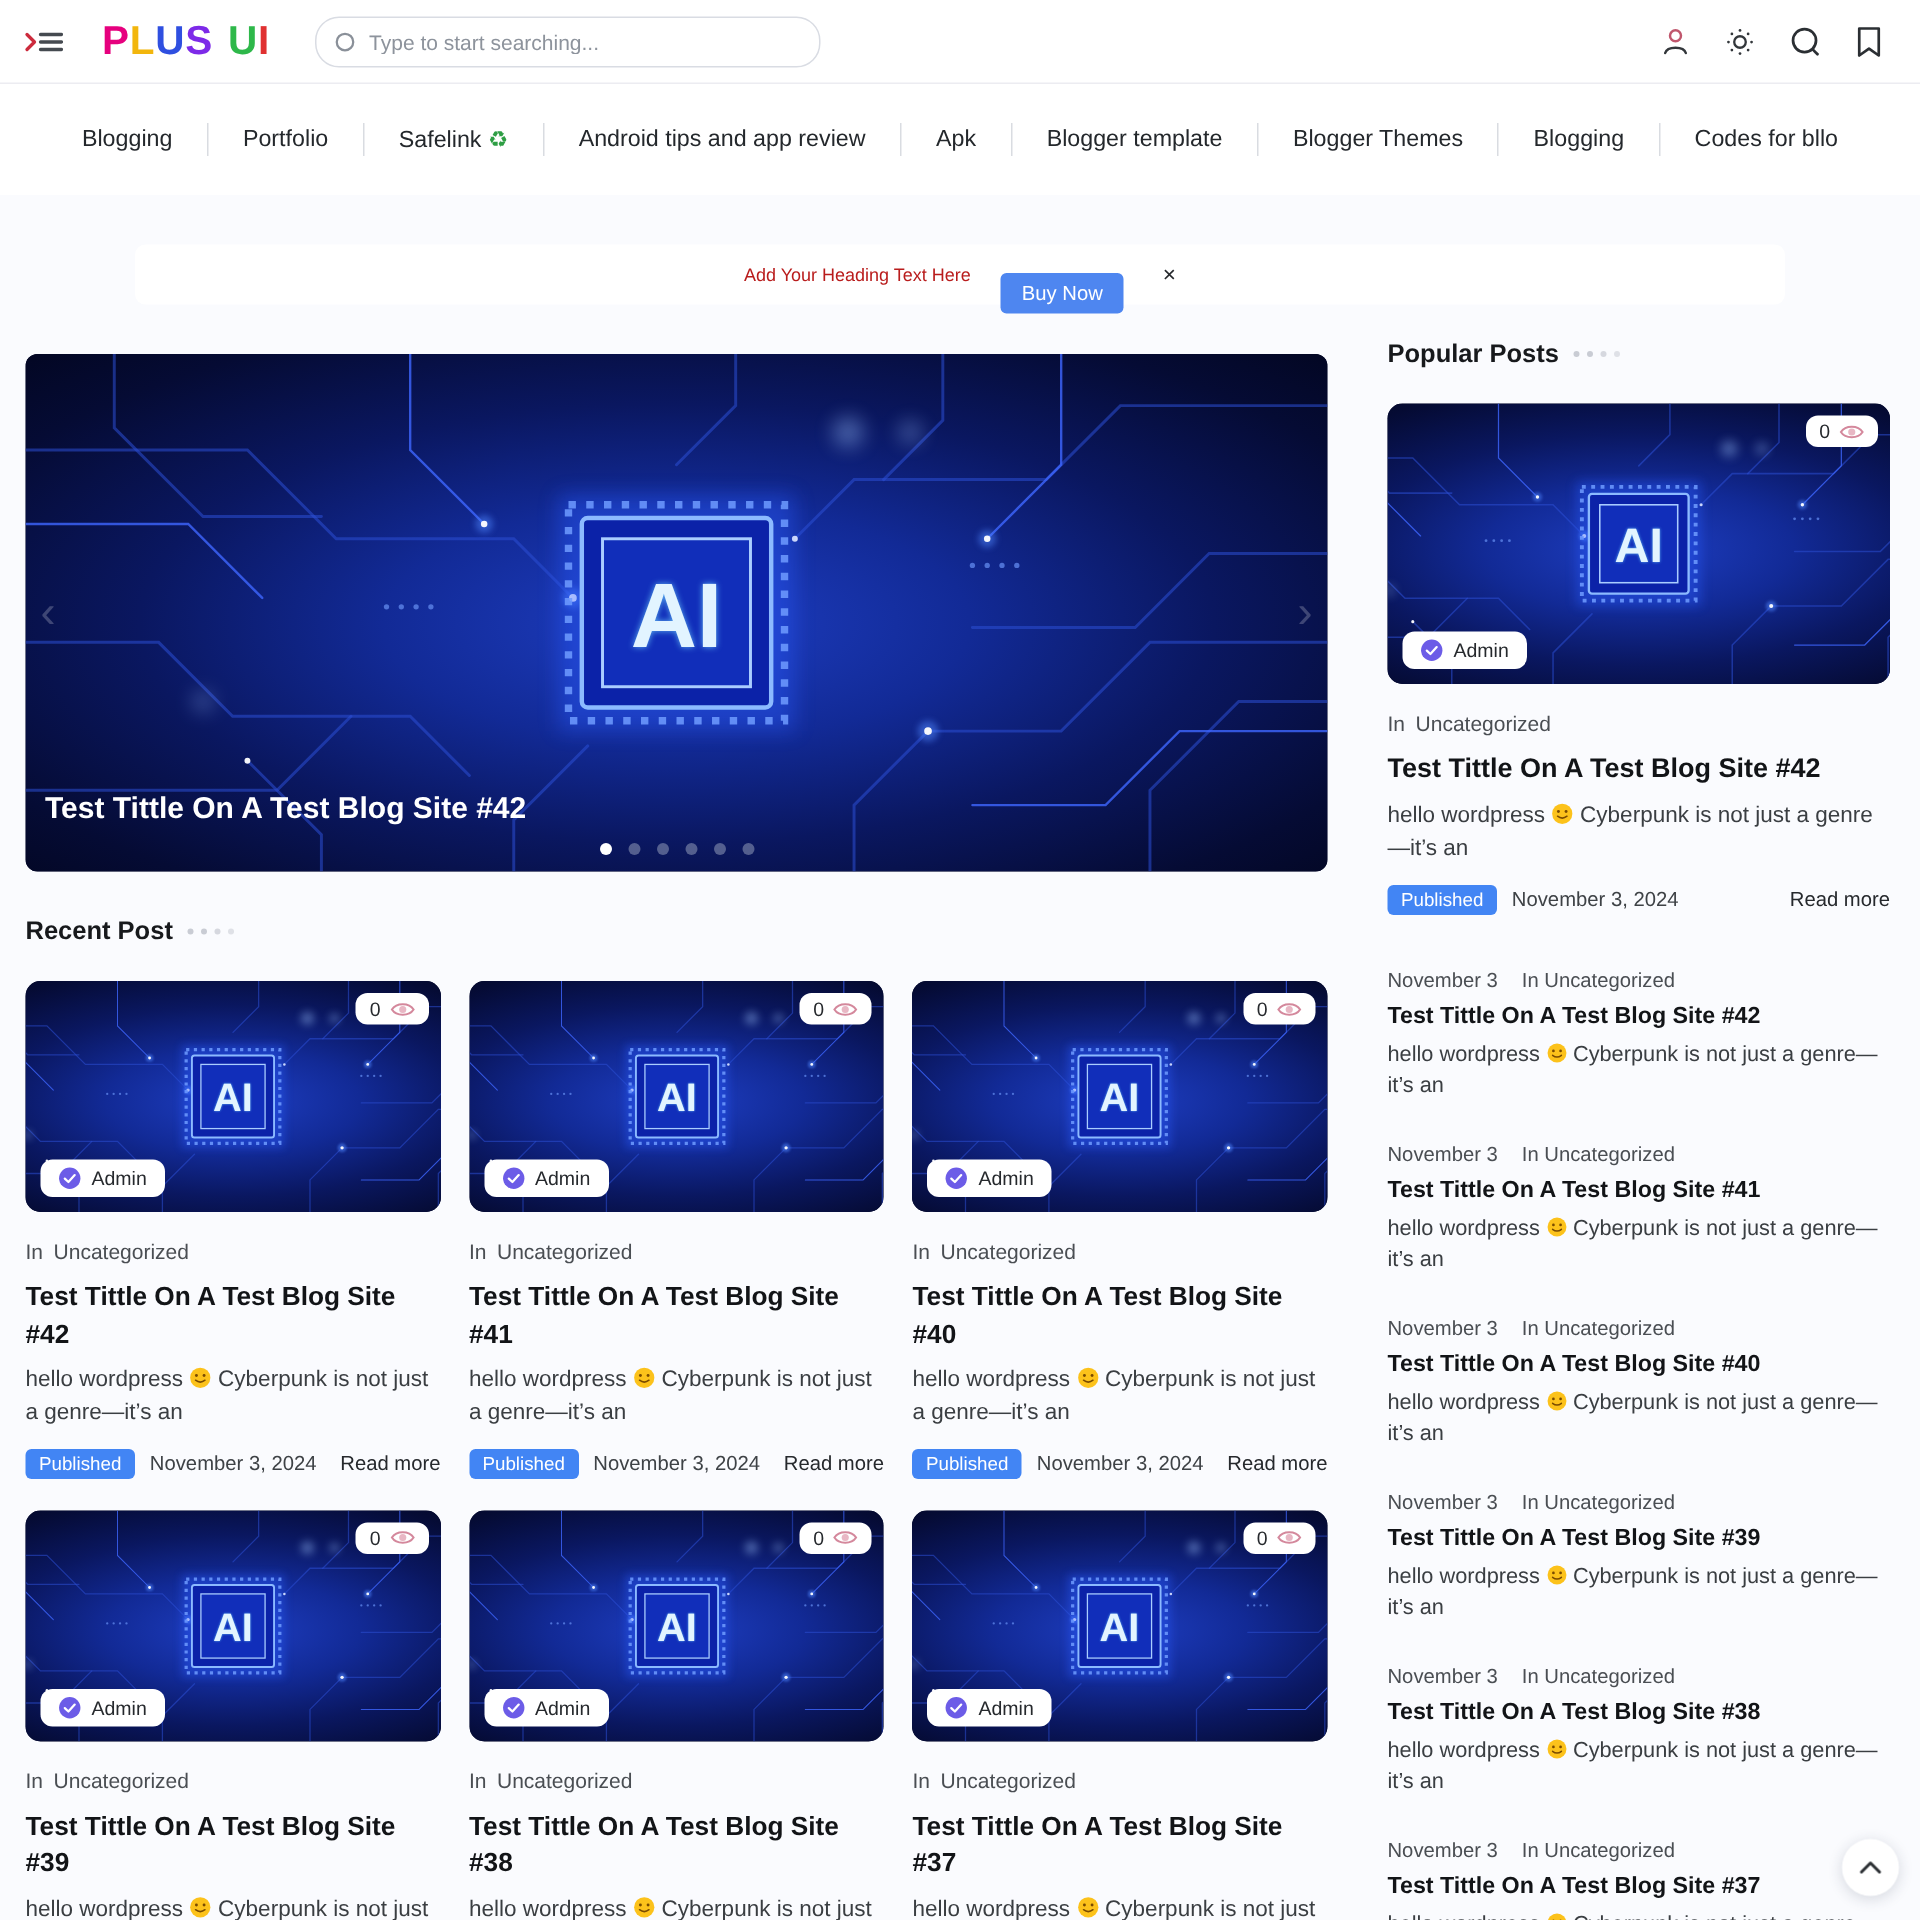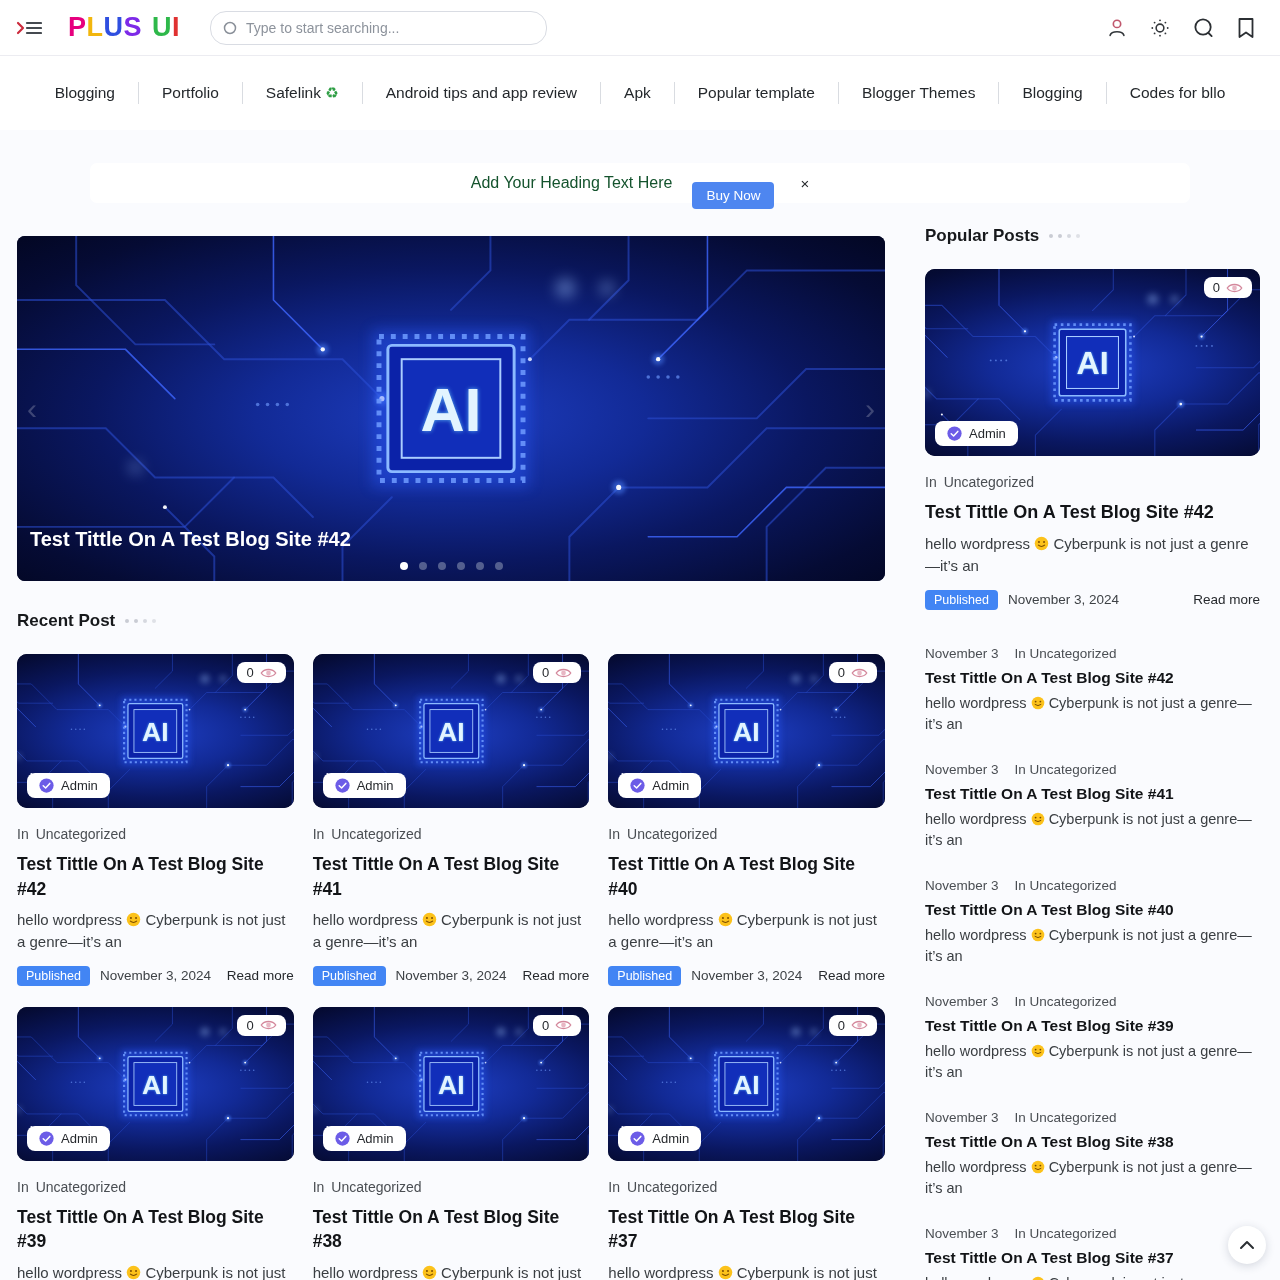--- a/index.html
+++ b/index.html
@@ -22,21 +22,21 @@
 
   
   .nav { height:74px; background:#fff; display:flex; align-items:center; justify-content:center; }
   .nav a { font-size:15.5px; color:#24282c; padding:0 23px; white-space:nowrap; }
   .nav .sep { width:1px; height:22px; background:#d9dce1; }
   .recycle { color:#2e9e44; font-size:15px; }
 
   
   .notice { width:1100px; height:40px; margin:33px auto 0; background:#fff; border-radius:7px;
     display:flex; align-items:center; justify-content:center; }
-  .notice .n-link { color:#14532d; font-size:16px; }
+  .notice .n-link { color:#b91c1c; font-size:12px; }
   .notice .n-btn { margin-left:20px; background:#4e86f0; color:#fff; font-size:13.5px;
     border:0; border-radius:4px; padding:6px 14px; cursor:pointer; font-family:"Liberation Sans", sans-serif;margin-top:24px; }
   .notice .n-close { margin-left:26px; color:#26292d; font-size:15px; cursor:pointer; }
 
   
   .content { display:grid; grid-template-columns:868px 335px; gap:40px; padding:0 17px; margin-top:0; }
 
   
   .hero { margin-top:33px; height:345px; border-radius:8px; overflow:hidden; position:relative; background:#050a2a; }
   .board-svg { width:100%; height:100%; display:block; }
@@ -235,21 +235,21 @@
   <a>Blogging</a>
     <span class="sep"></span>
   <a>Portfolio</a>
     <span class="sep"></span>
   <a><span>Safelink</span> <span class="recycle">♻</span></a>
     <span class="sep"></span>
   <a>Android tips and app review</a>
     <span class="sep"></span>
   <a>Apk</a>
     <span class="sep"></span>
-  <a>Popular template</a>
+  <a>Blogger template</a>
     <span class="sep"></span>
   <a>Blogger Themes</a>
     <span class="sep"></span>
   <a>Blogging</a>
     <span class="sep"></span>
   <a>Codes for bllo</a>
 </nav>
 
 <div class="notice">
   <a class="n-link">Add Your Heading Text Here</a>

